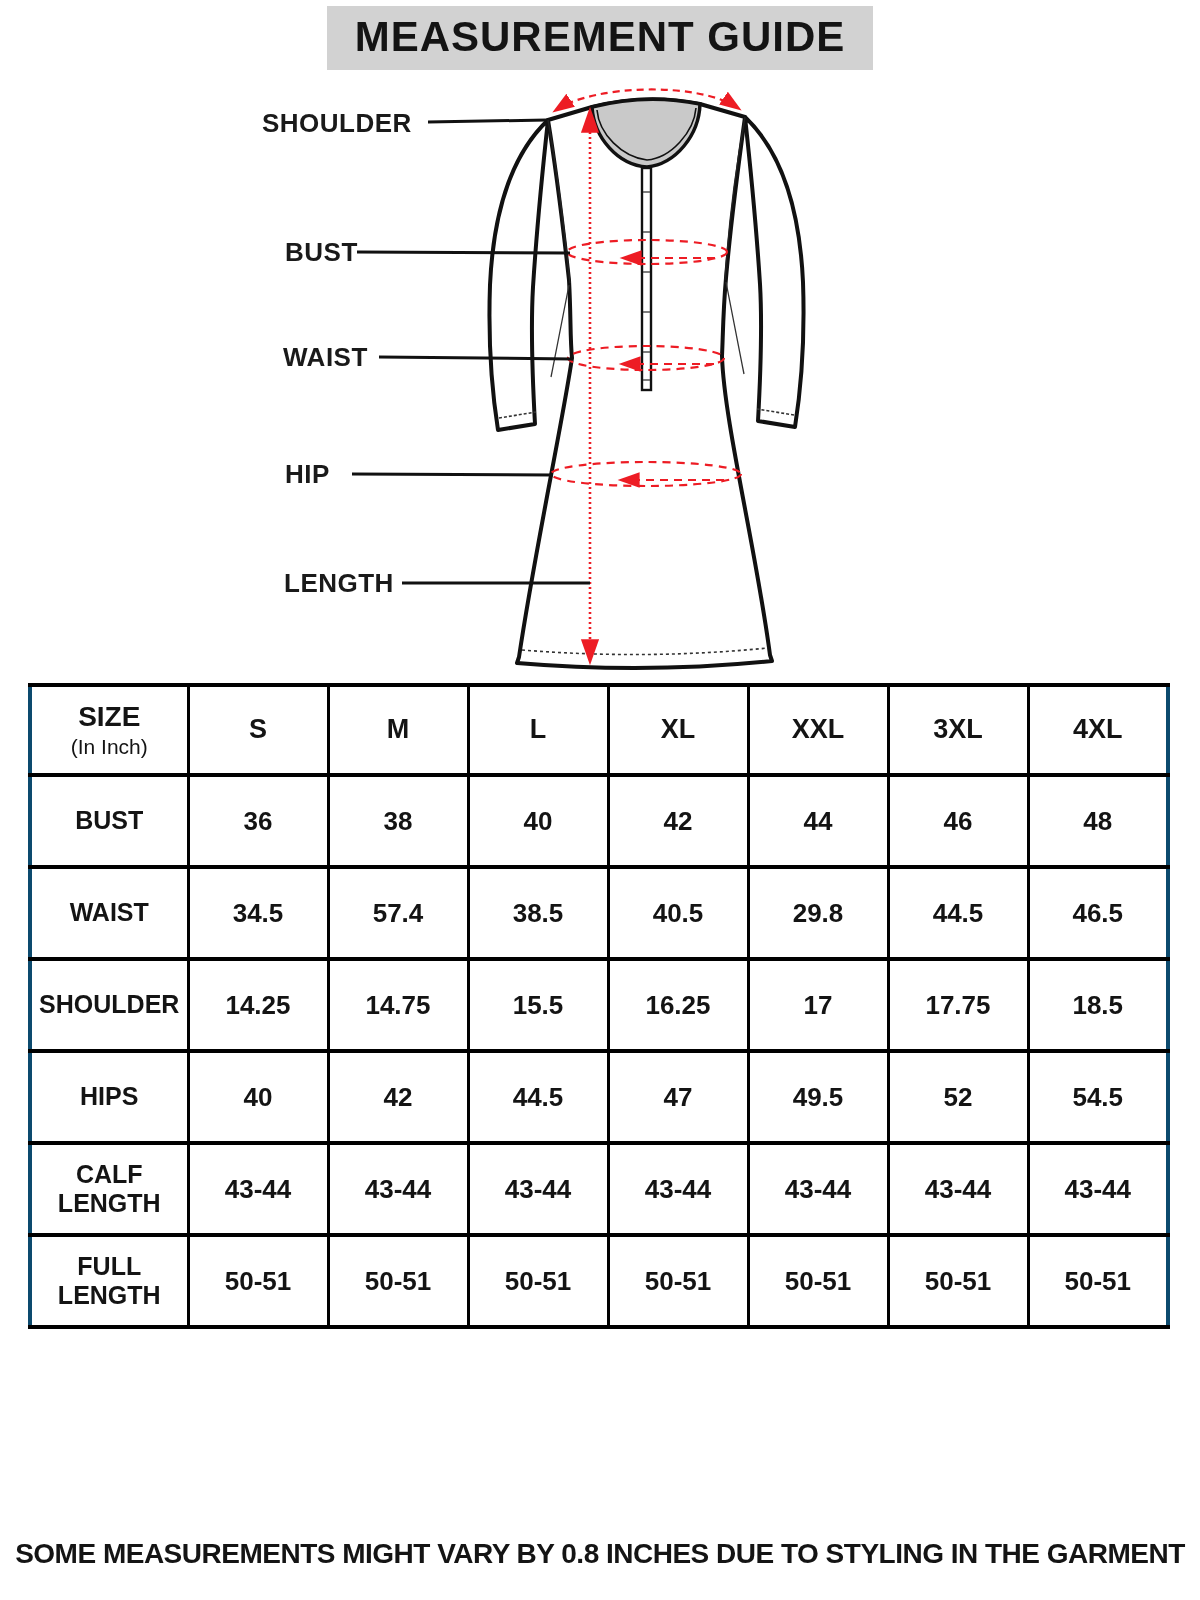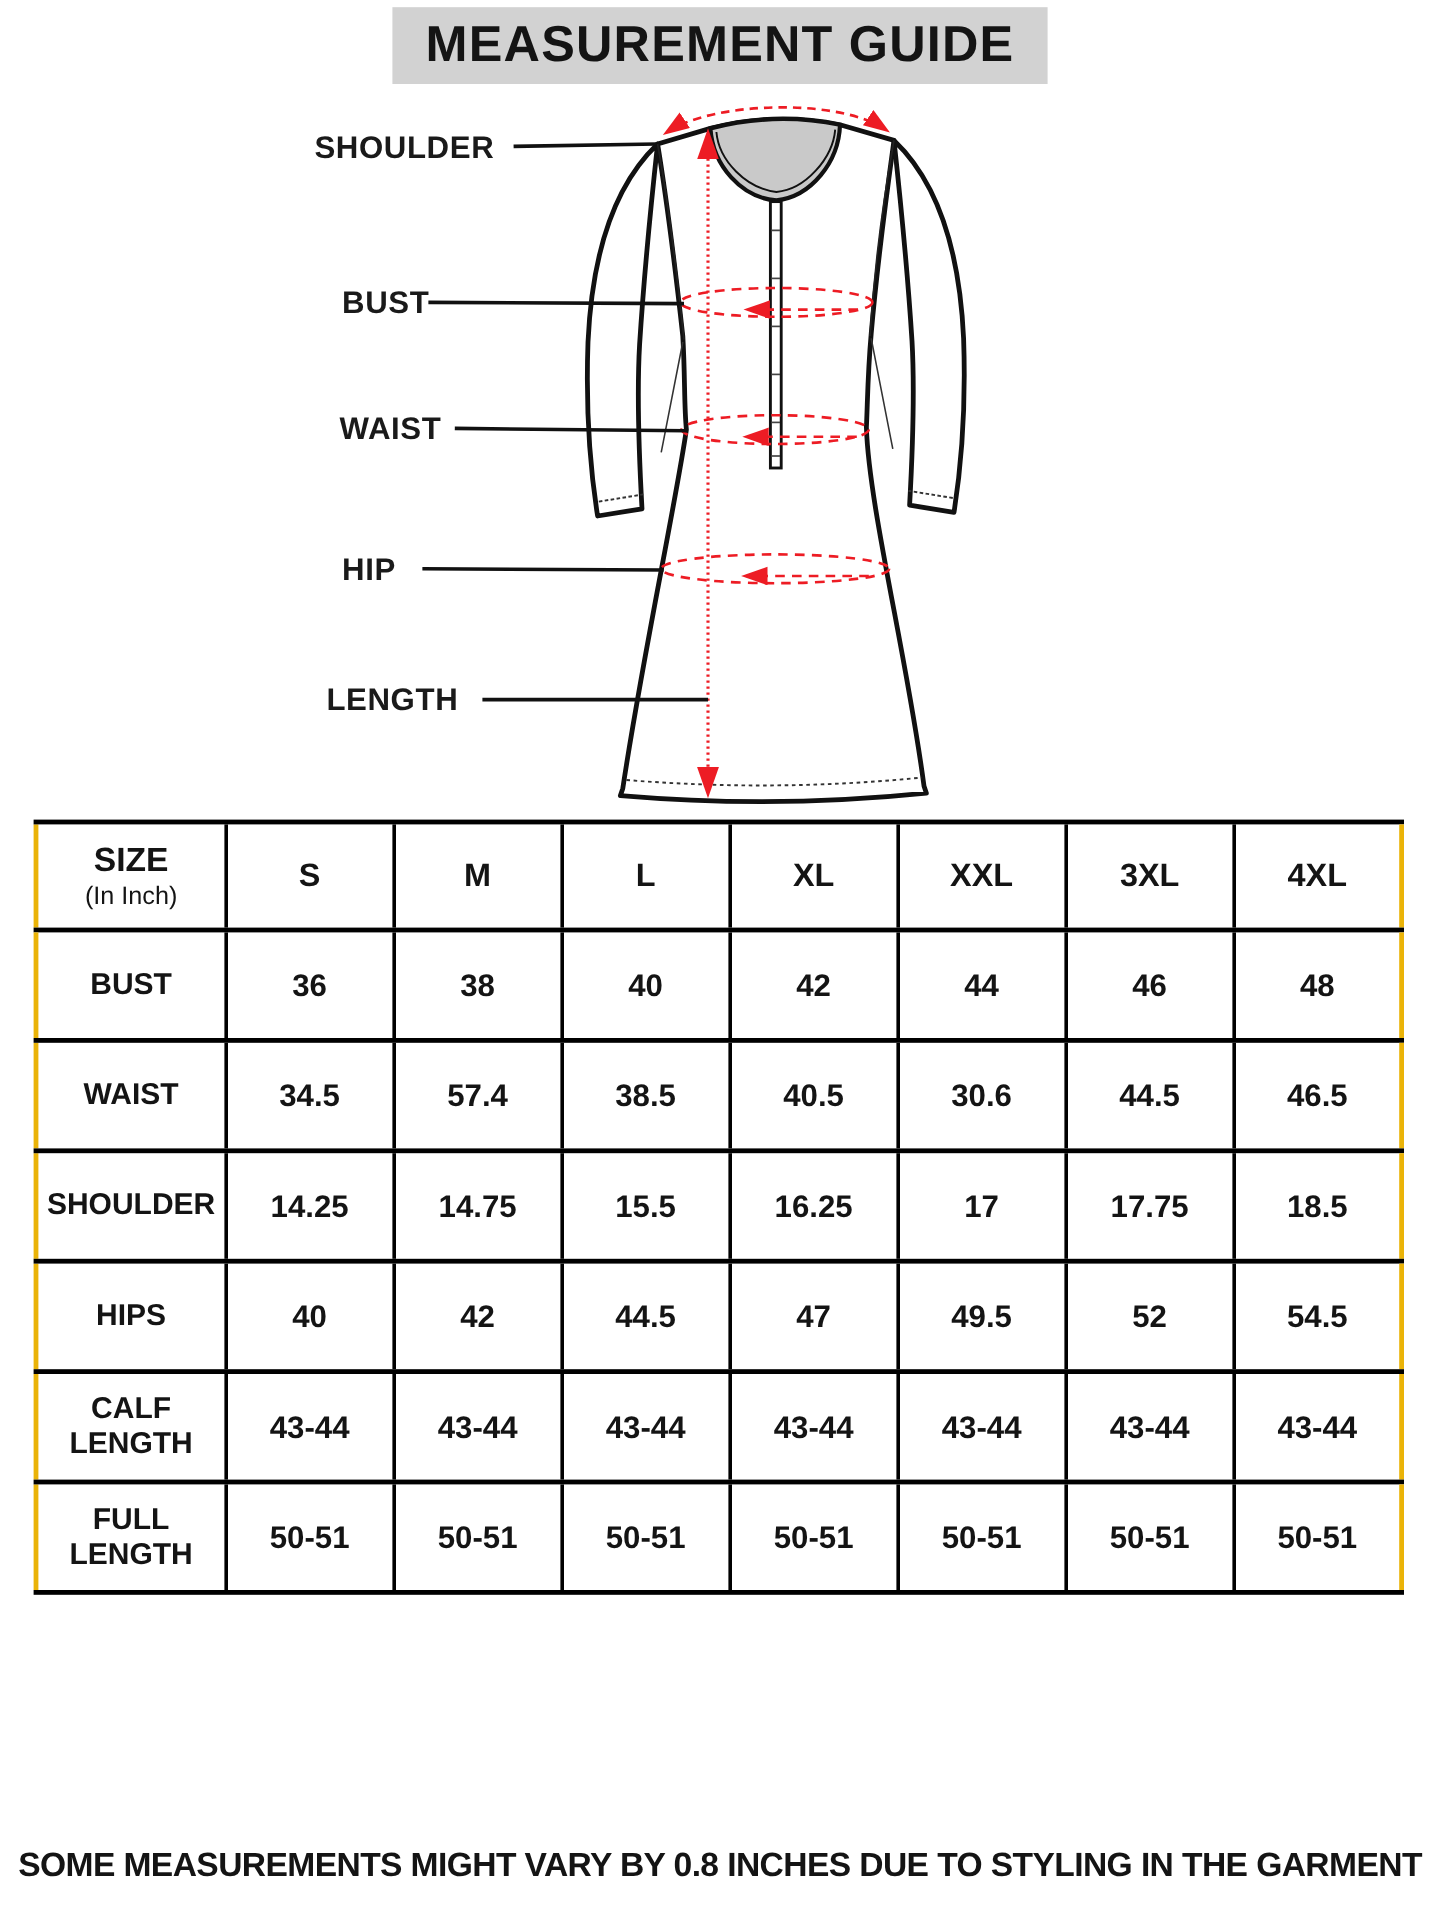--- a/index.html
+++ b/index.html
@@ -19,26 +19,26 @@
   .diagram { position:absolute; top:80px; left:0; width:1200px; height:602px; }
   .diagram svg { position:absolute; top:0; left:0; }
   .dlabel {
     position:absolute; font-size:26px; font-weight:bold; color:#1a1a1a;
     letter-spacing:0.5px; white-space:nowrap; line-height:30px;
   }
   .lbl-shoulder { left:262px; top:28px; }
   .lbl-bust     { left:285px; top:157px; }
   .lbl-waist    { left:283px; top:262px; }
   .lbl-hip      { left:285px; top:379px; }
-  .lbl-length   { left:272px; top:488px; }
+  .lbl-length   { left:284px; top:488px; }
   
   .size-table {
     position:absolute; top:683px; left:28px; width:1142px;
     border-collapse:collapse; table-layout:fixed;
-    border:4px solid #eab308;
+    border:4px solid #0c4a6e;
   }
   .size-table th, .size-table td {
     border:solid #000; border-width:4px 3px;
     text-align:center; vertical-align:middle;
     font-weight:bold; font-size:26px; color:#141414;
     padding:0; line-height:1.18;
   }
   .size-table col.label-col { width:158px; }
   .size-table thead th { height:86px; font-size:27px; }
   .size-table tbody th, .size-table tbody td { height:88px; }
@@ -182,21 +182,21 @@
           <td>44</td>
           <td>46</td>
           <td>48</td>
         </tr>
         <tr>
           <th>WAIST</th>
           <td>34.5</td>
           <td>57.4</td>
           <td>38.5</td>
           <td>40.5</td>
-          <td>30.6</td>
+          <td>29.8</td>
           <td>44.5</td>
           <td>46.5</td>
         </tr>
         <tr>
           <th>SHOULDER</th>
           <td>14.25</td>
           <td>14.75</td>
           <td>15.5</td>
           <td>16.25</td>
           <td>17</td>

